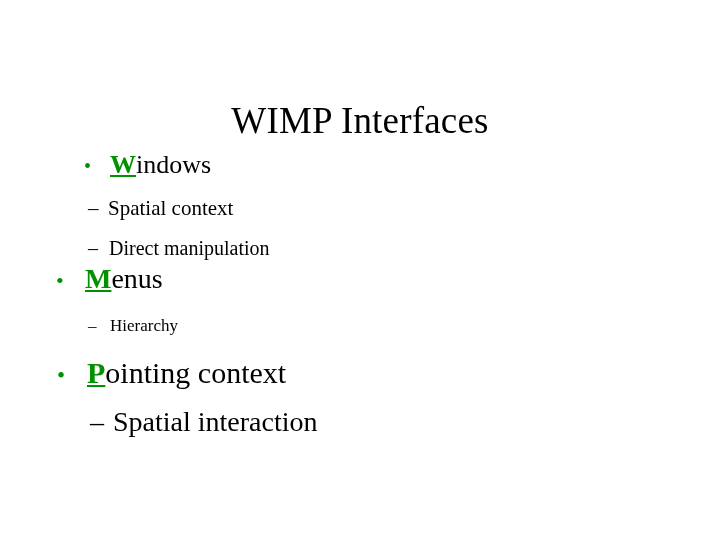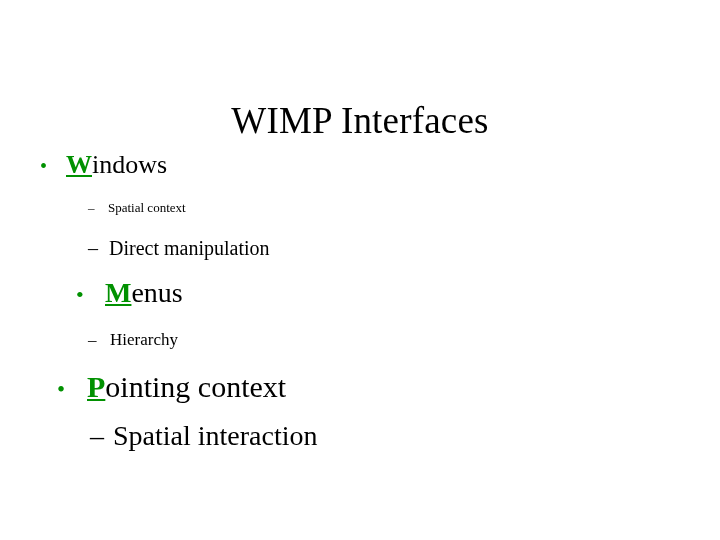--- a/index.html
+++ b/index.html
@@ -69,31 +69,31 @@
   .sub-line {
     position: relative;
     display: block;
     white-space: nowrap;
     color: #000000;
   }
   .sub-marker { display: inline-block; color: #000000; }
   .sub-text { display: inline-block; }
 
   
-  .g1 .bullet-line { font-size: 26px; line-height: 30px; padding-left: 40px; font-family: Liberation Serif, serif; }
+  .g1 .bullet-line { font-size: 26px; line-height: 30px; padding-left: 84px; font-family: Liberation Serif, serif; }
   .g1 .bullet-marker { width: 26px; font-size: 20px; }
-  .g1 .sub-line { font-size: 13px; line-height: 24px; padding-left: 88px; margin-top: 15px; }
+  .g1 .sub-line { font-size: 21px; line-height: 24px; padding-left: 88px; margin-top: 15px; }
   .g1 .sub-marker { width: 20px; }
 
   .g2 .bullet-line { font-size: 27px; line-height: 31px; padding-left: 55px; margin-top: 19px; }
   .g2 .bullet-marker { width: 28px; font-size: 21px; }
   .g2 .sub-line { font-size: 20px; line-height: 25px; padding-left: 88px; margin-top: 16px; }
   .g2 .sub-marker { width: 21px; }
 
-  .g3 .bullet-line { font-size: 28px; line-height: 32px; padding-left: 76px; margin-top: 16px; }
+  .g3 .bullet-line { font-size: 28px; line-height: 32px; padding-left: 56px; margin-top: 2px; }
   .g3 .bullet-marker { width: 29px; font-size: 22px; }
   .g3 .sub-line { font-size: 17px; line-height: 26px; padding-left: 88px; margin-top: 16px; }
   .g3 .sub-marker { width: 22px; }
 
   .g4 .bullet-line { font-size: 30px; line-height: 34px; padding-left: 57px; margin-top: 17px; }
   .g4 .bullet-marker { width: 30px; font-size: 23px; }
   .g4 .sub-line { font-size: 28px; line-height: 27px; padding-left: 90px; margin-top: 15px; }
   .g4 .sub-marker { width: 23px; }
 </style>
 </head>

